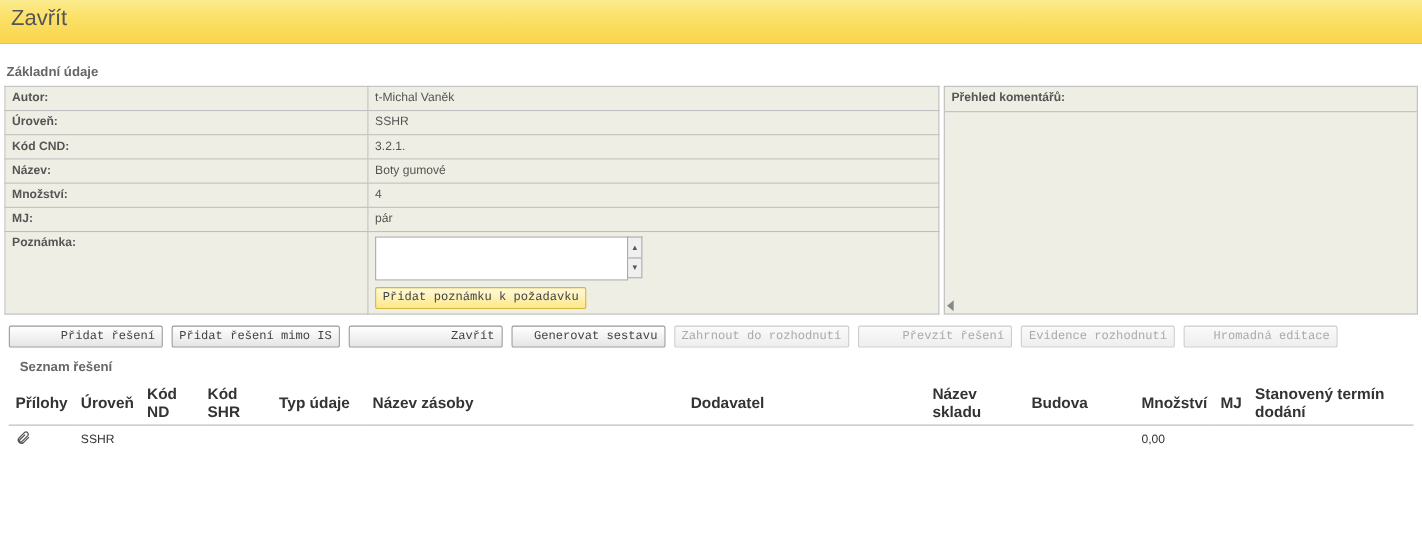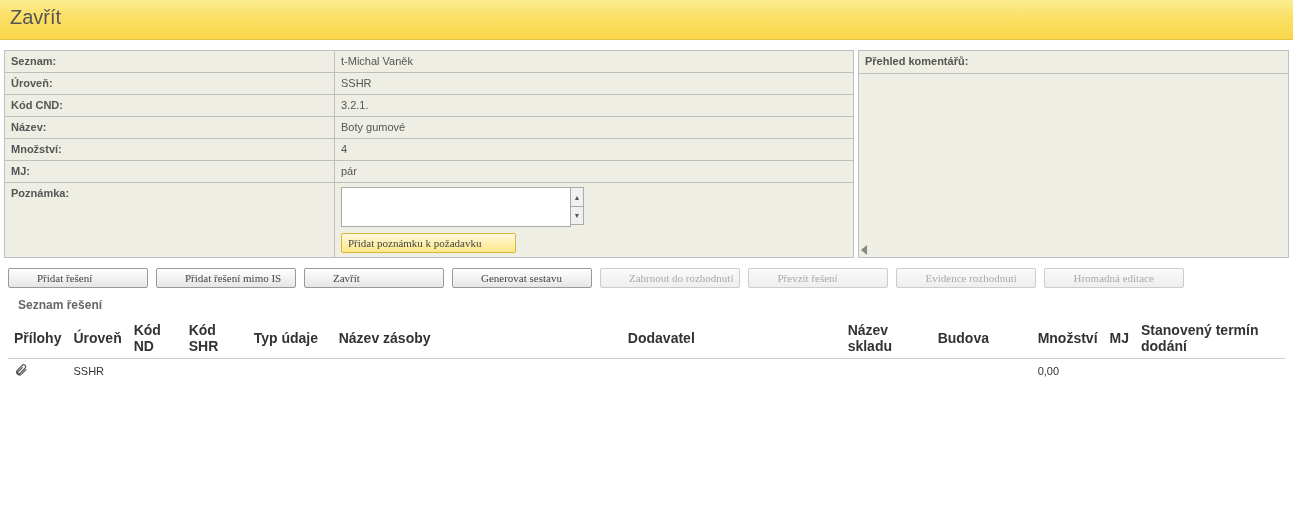--- a/index.html
+++ b/index.html
@@ -86,37 +86,37 @@
     resize: none;
     border: 1px solid #aaa;
     font-family: inherit;
     font-size: 11px;
     margin-bottom: 6px;
     background: #fff;
   }
   .note-cell { padding-top:6px; padding-bottom:8px; }
   .btn {
     display: inline-block;
-    text-align: left;
+    text-align: right;
     border: 1px solid #999;
     border-radius: 2px;
     background: linear-gradient(to bottom, #fff, #e5e5e5);
     color: #444;
     padding: 3px 6px;
-    font-family: Liberation Serif, serif;
+    font-family: Liberation Mono, monospace;
     font-size: 11px;
     cursor: pointer;
     min-width: 140px;
   }
   .btn.highlight {
     background: linear-gradient(to bottom, #fff9dd, #fde887);
     border-color: #d4b83a;
     min-width: 175px;
   }
-  .btn.normal { min-width: 140px; padding-left: 28px; }
+  .btn.normal { min-width: 140px; }
   .btn.disabled {
     color: #aaa;
     border-color: #ccc;
     background: linear-gradient(to bottom, #fafafa, #eee);
     cursor: default;
   }
   .button-row {
     display: flex;
     gap: 8px;
     margin: 4px 0 10px 4px;
@@ -158,26 +158,27 @@
   .ta-wrap{ display:flex; align-items:flex-start;}
 </style>
 </head>
 <body>
 
 <div class="header-bar">
   <h1>Zavřít</h1>
 </div>
 
 <div class="content">
+  <div class="section-title">Základní údaje</div>
 
   <div class="top-grid">
     <table class="details-table">
       <tbody>
           <tr>
-        <td class="label">Seznam:</td>
+        <td class="label">Autor:</td>
         <td>t-Michal Vaněk</td>
       </tr>
       <tr>
         <td class="label">Úroveň:</td>
         <td>SSHR</td>
       </tr>
       <tr>
         <td class="label">Kód CND:</td>
         <td>3.2.1.</td>
       </tr>

